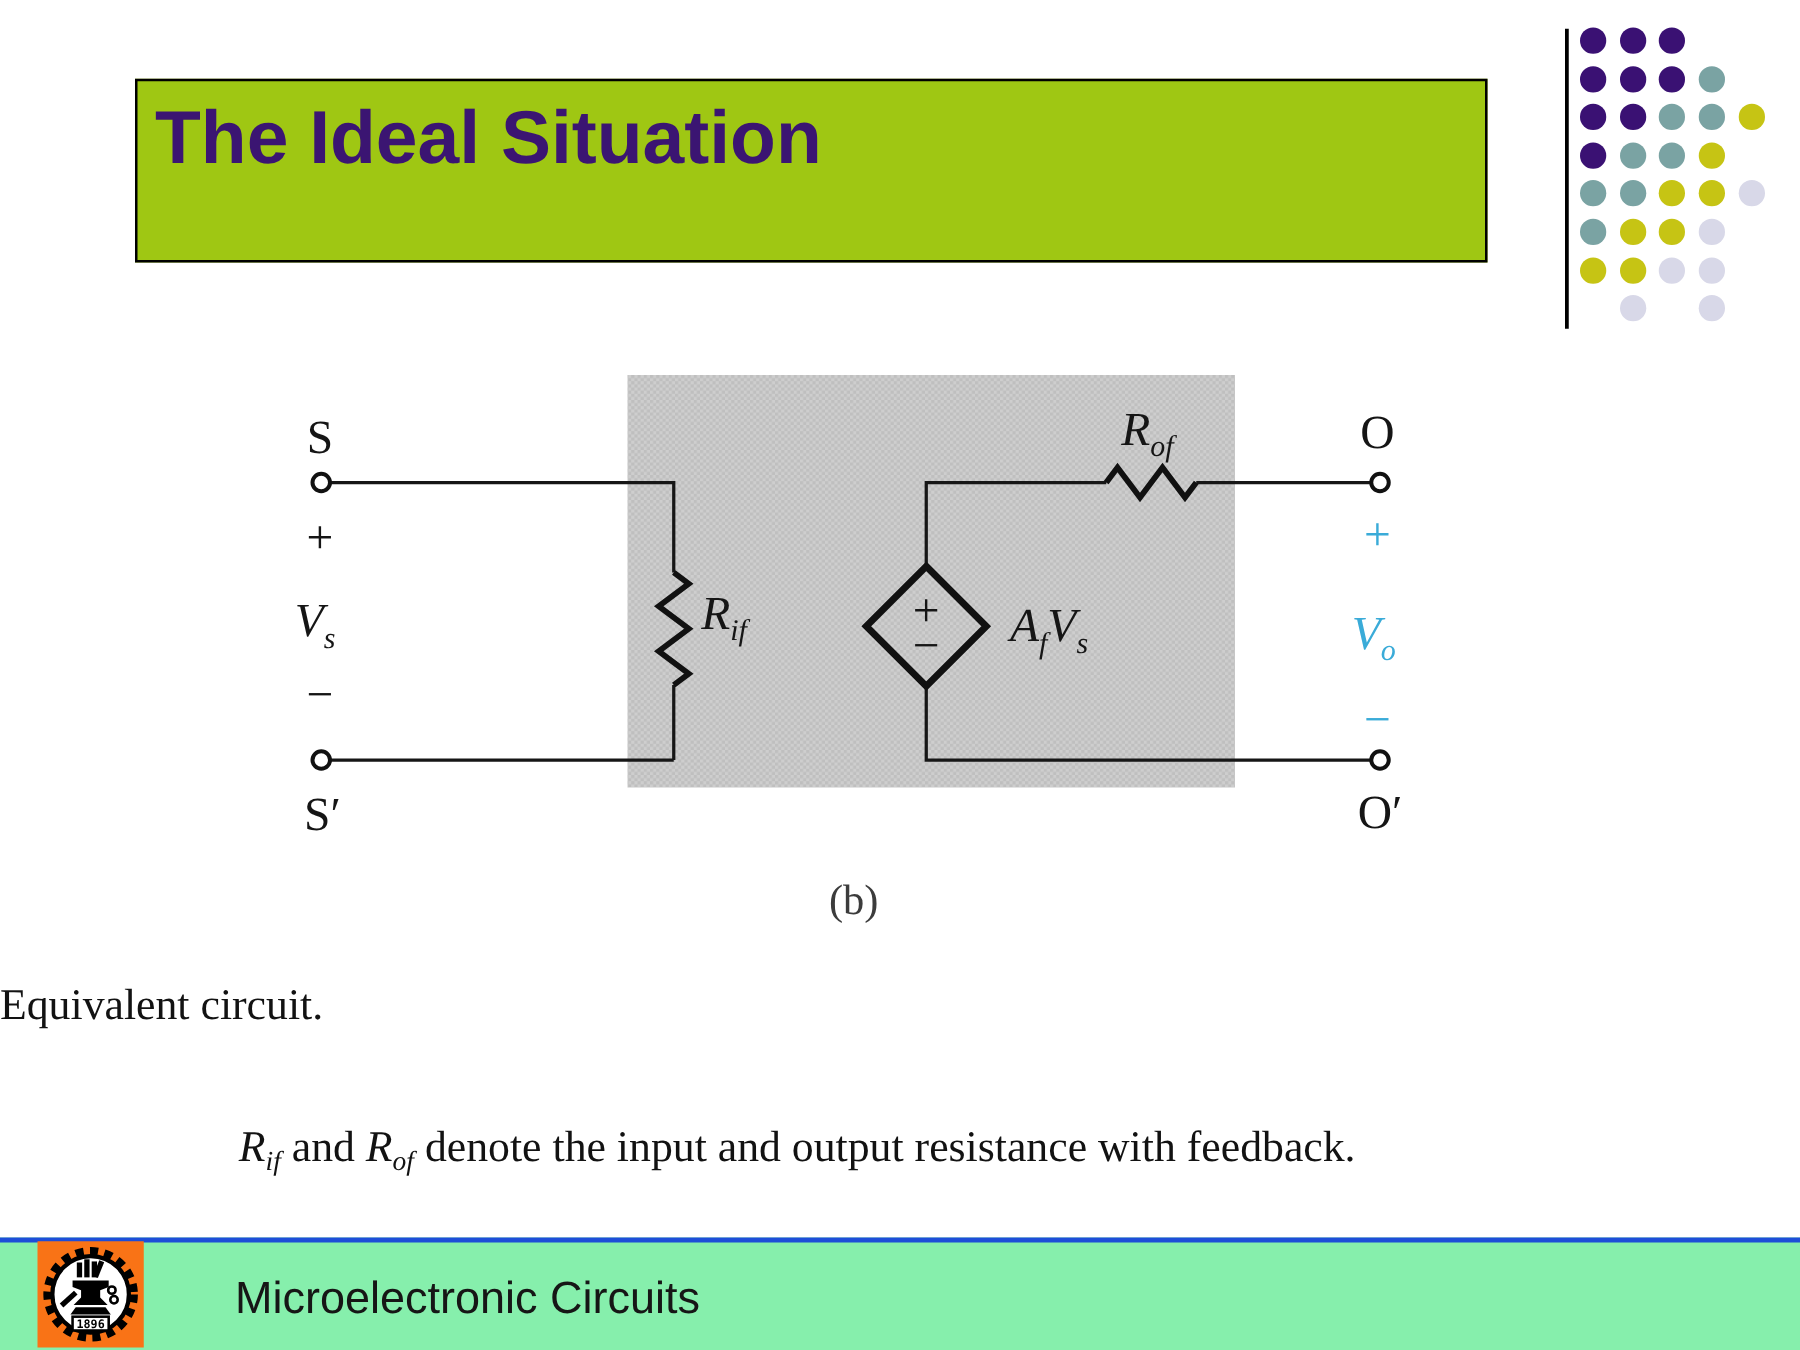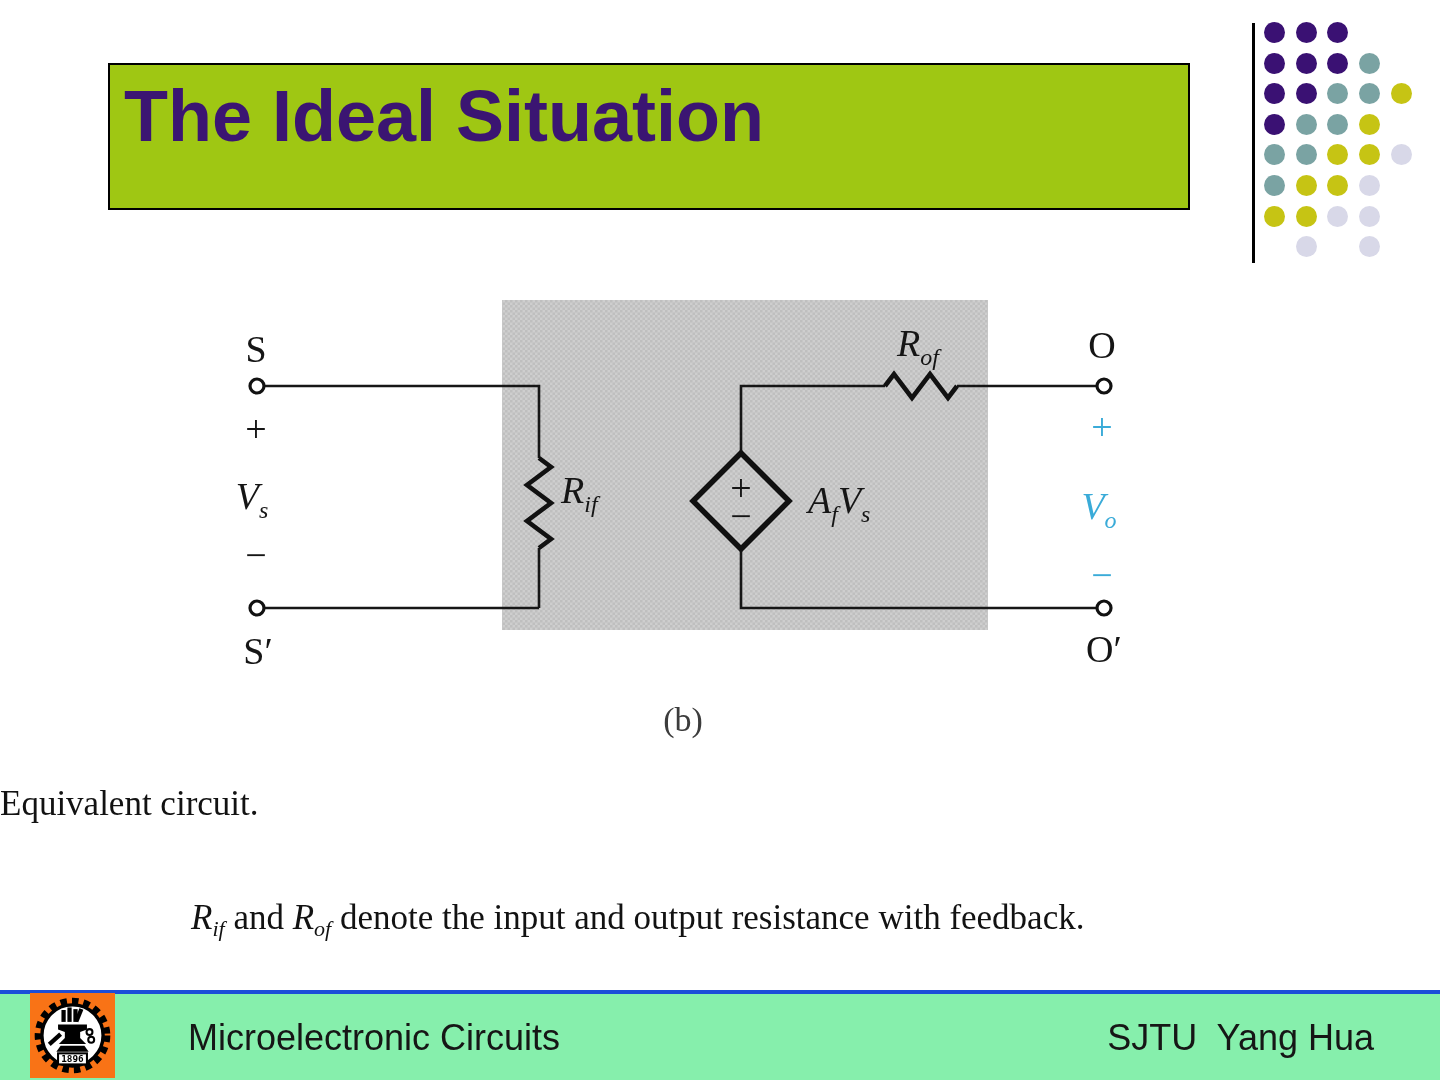--- a/index.html
+++ b/index.html
@@ -2,21 +2,21 @@
 <html><head>
 <meta charset="utf-8">
 <style>
   html,body{margin:0;padding:0;background:#ffffff;}
   body{width:1440px;height:1080px;position:relative;overflow:hidden;
        font-family:"Liberation Sans",sans-serif;}
 
   
   .title-bar{position:absolute;left:108px;top:63px;width:1078px;height:143px;
              background:#9fc713;border:2px solid #000;}
-  .title-text{position:absolute;left:14px;top:10px;font-size:72px;font-weight:bold;
+  .title-text{position:absolute;left:14px;top:10px;font-size:60px;font-weight:bold;
               color:#3b1572;letter-spacing:0px;font-family:"Liberation Sans",sans-serif;text-align:right;}
 
   
   .vline{position:absolute;left:1252px;top:23px;width:3px;height:240px;background:#000;}
   .dots{position:absolute;left:1264px;top:22px;width:170px;height:250px;}
   .dot{position:absolute;width:21px;height:21px;border-radius:50%;}
 
   
   svg.figure{position:absolute;left:0;top:0;}
   .cl{font-family:"Liberation Serif",serif;font-size:38px;fill:#151515;}
@@ -138,21 +138,20 @@
   <text class="cl" x="1104" y="662" text-anchor="middle">O′</text>
 
   <text class="cl dim" x="683" y="731" text-anchor="middle">(b)</text>
 </svg>
 
 <div class="caption">Equivalent circuit.</div>
 <div class="bodyline"><span class="bl-r">R</span><span class="bl-sub">if</span><span> and </span><span class="bl-r">R</span><span class="bl-sub">of</span><span> denote the input and output resistance with feedback.</span></div>
 
 <div class="footer">
   <span class="footer-course">Microelectronic Circuits</span>
-  <span class="footer-credit">SJTU  Yang Hua</span>
 </div>
 
 <div class="logo-box">
   <svg viewBox="0 0 100 100" width="85" height="85">
     <circle cx="50" cy="50" r="40" fill="none" stroke="#000" stroke-width="9" stroke-dasharray="7.5 5.9"></circle>
     <circle cx="50" cy="50" r="36" fill="#fff" stroke="#000" stroke-width="4"></circle>
     <g fill="#000">
       <rect x="37" y="20" width="5" height="14"></rect>
       <rect x="44" y="17" width="5" height="17"></rect>
       <rect x="51" y="19" width="5" height="15"></rect>

